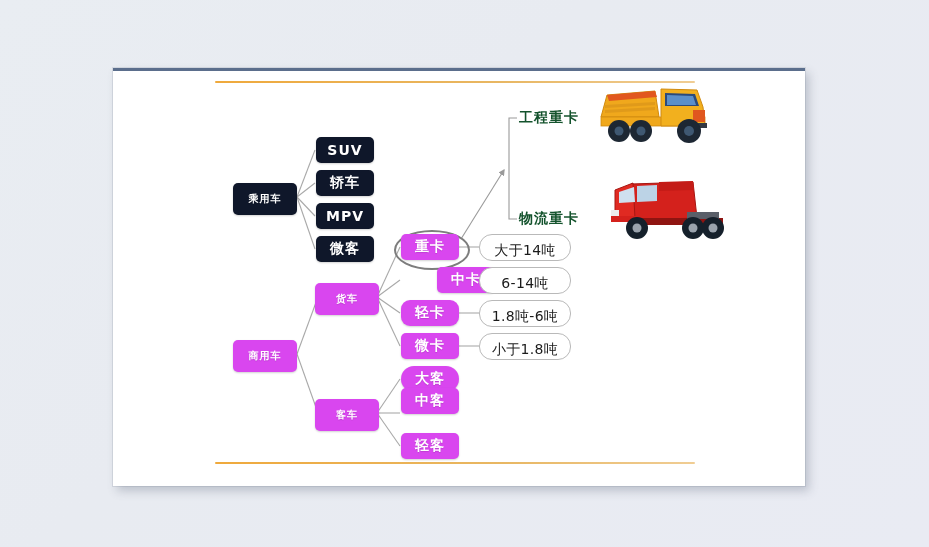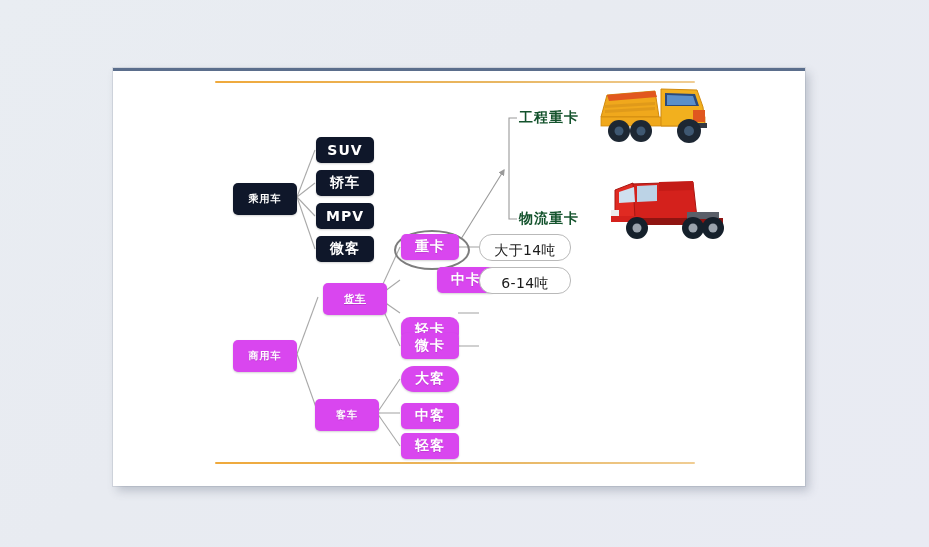--- a/index.html
+++ b/index.html
@@ -190,53 +190,59 @@
       <div class="node gray leaf" style="left:203px; top:99px;">
         <span>轿车</span>
       </div>
       <div class="node gray leaf" style="left:203px; top:132px;">
         <span>MPV</span>
       </div>
       <div class="node gray leaf" style="left:203px; top:165px;">
         <span>微客</span>
       </div>
 
-      <div class="node orange root" style="left:210px; top:212px;text-decoration:underline;">
+      <div class="node orange root" style="left:202px; top:212px;">
         <span>货车</span>
       </div>
       <div class="node orange root" style="left:202px; top:328px;">
         <span>客车</span>
       </div>
 
       <div class="ellipse" style="left:281px; top:159px; width:72px; height:36px;"></div>
 
       <div class="node orange leaf" style="left:288px; top:163px;">
         <span>重卡</span>
       </div>
       <div class="node orange leaf" style="left:300px; top:196px;margin-left:24px;">
         <span>中卡</span>
       </div>
-      <div class="node orange leaf" style="left:288px; top:246px;border-radius:9px;">
+      <div class="node orange leaf" style="left:288px; top:229px;border-radius:9px;">
         <span>轻卡</span>
       </div>
       <div class="node orange leaf" style="left:288px; top:262px;">
         <span>微卡</span>
       </div>
 
       <div class="weight" style="left:366px; top:163px;">
         <span>大于14吨</span>
       </div>
       <div class="weight" style="left:366px; top:196px;">
         <span>6-14吨</span>
       </div>
+      <div class="weight" style="left:366px; top:229px;">
+        <span>1.8吨-6吨</span>
+      </div>
+      <div class="weight" style="left:366px; top:262px;">
+        <span>小于1.8吨</span>
+      </div>
 
       <div class="node orange leaf" style="left:288px; top:295px;border-radius:13px;">
         <span>大客</span>
       </div>
-      <div class="node orange leaf" style="left:288px; top:332px;">
+      <div class="node orange leaf" style="left:288px; top:317px;">
         <span>中客</span>
       </div>
       <div class="node orange leaf" style="left:288px; top:362px;">
         <span>轻客</span>
       </div>
 
       <div class="truck-label" style="left:406px; top:38px;">
         <span>工程重卡</span>
       </div>
       <div class="truck-label" style="left:406px; top:139px;">

